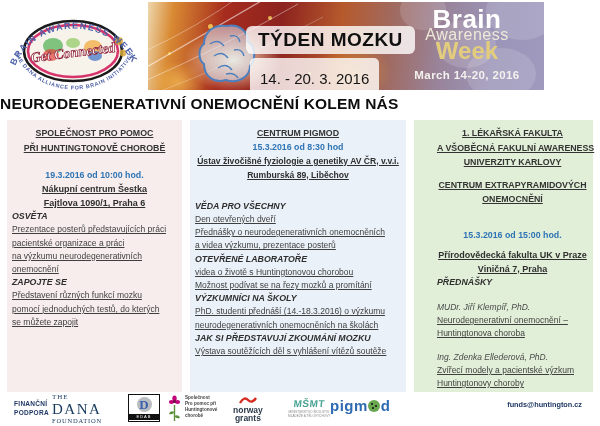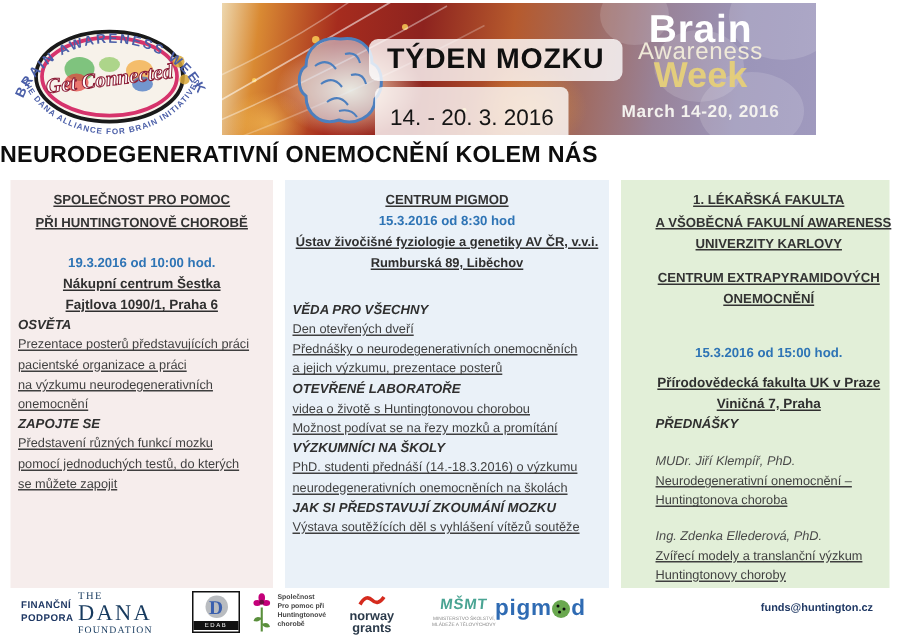--- a/index.html
+++ b/index.html
@@ -178,21 +178,21 @@
     <div class="col col2">
       <div class="col-h">
         <div class="ln">CENTRUM PIGMOD</div>
       </div>
       <div class="date mt16">15.3.2016 od 8:30 hod</div>
       <div class="venue">Ústav živočišné fyziologie a genetiky AV ČR, v.v.i.</div>
       <div class="venue">Rumburská 89, Liběchov</div>
       <div class="sec-h mt18">VĚDA PRO VŠECHNY</div>
       <div class="ln">Den otevřených dveří</div>
       <div class="ln">Přednášky o neurodegenerativních onemocněních</div>
-      <div class="ln">a jejich výzkumu, prezentace posterů</div>
+      <div class="ln">a videa výzkumu, prezentace posterů</div>
       <div class="sec-h">OTEVŘENÉ LABORATOŘE</div>
       <div class="ln">videa o životě s Huntingtonovou chorobou</div>
       <div class="ln">Možnost podívat se na  řezy mozků a promítání</div>
       <div class="sec-h">VÝZKUMNÍCI NA ŠKOLY</div>
       <div class="ln">PhD. studenti přednáší  (14.-18.3.2016) o výzkumu</div>
       <div class="ln">neurodegenerativních onemocněních na školách</div>
       <div class="sec-h">JAK SI PŘEDSTAVUJÍ ZKOUMÁNÍ MOZKU</div>
       <div class="ln">Výstava soutěžících děl s vyhlášení vítězů soutěže</div>
     </div>
 
@@ -207,21 +207,21 @@
         <div class="ln">ONEMOCNĚNÍ</div>
       </div>
       <div class="date mt22">15.3.2016 od 15:00 hod.</div>
       <div class="venue mt6">Přírodovědecká fakulta UK v Praze</div>
       <div class="venue">Viničná  7, Praha</div>
       <div class="sec-h mt16">PŘEDNÁŠKY</div>
       <div class="speaker mt12">MUDr. Jiří Klempíř, PhD.</div>
       <div class="ln">Neurodegenerativní onemocnění –</div>
       <div class="ln">Huntingtonova choroba</div>
       <div class="speaker mt10">Ing. Zdenka Ellederová, PhD.</div>
-      <div class="ln">Zvířecí modely a translanční výzkum</div>
+      <div class="ln">Zvířecí modely a pacientské výzkum</div>
       <div class="ln">Huntingtonovy choroby</div>
     </div>
   </div>
 
   <div class="footer">
 
     <div class="fin">
       <div>FINANČNÍ</div>
       <div>PODPORA</div>
     </div>

